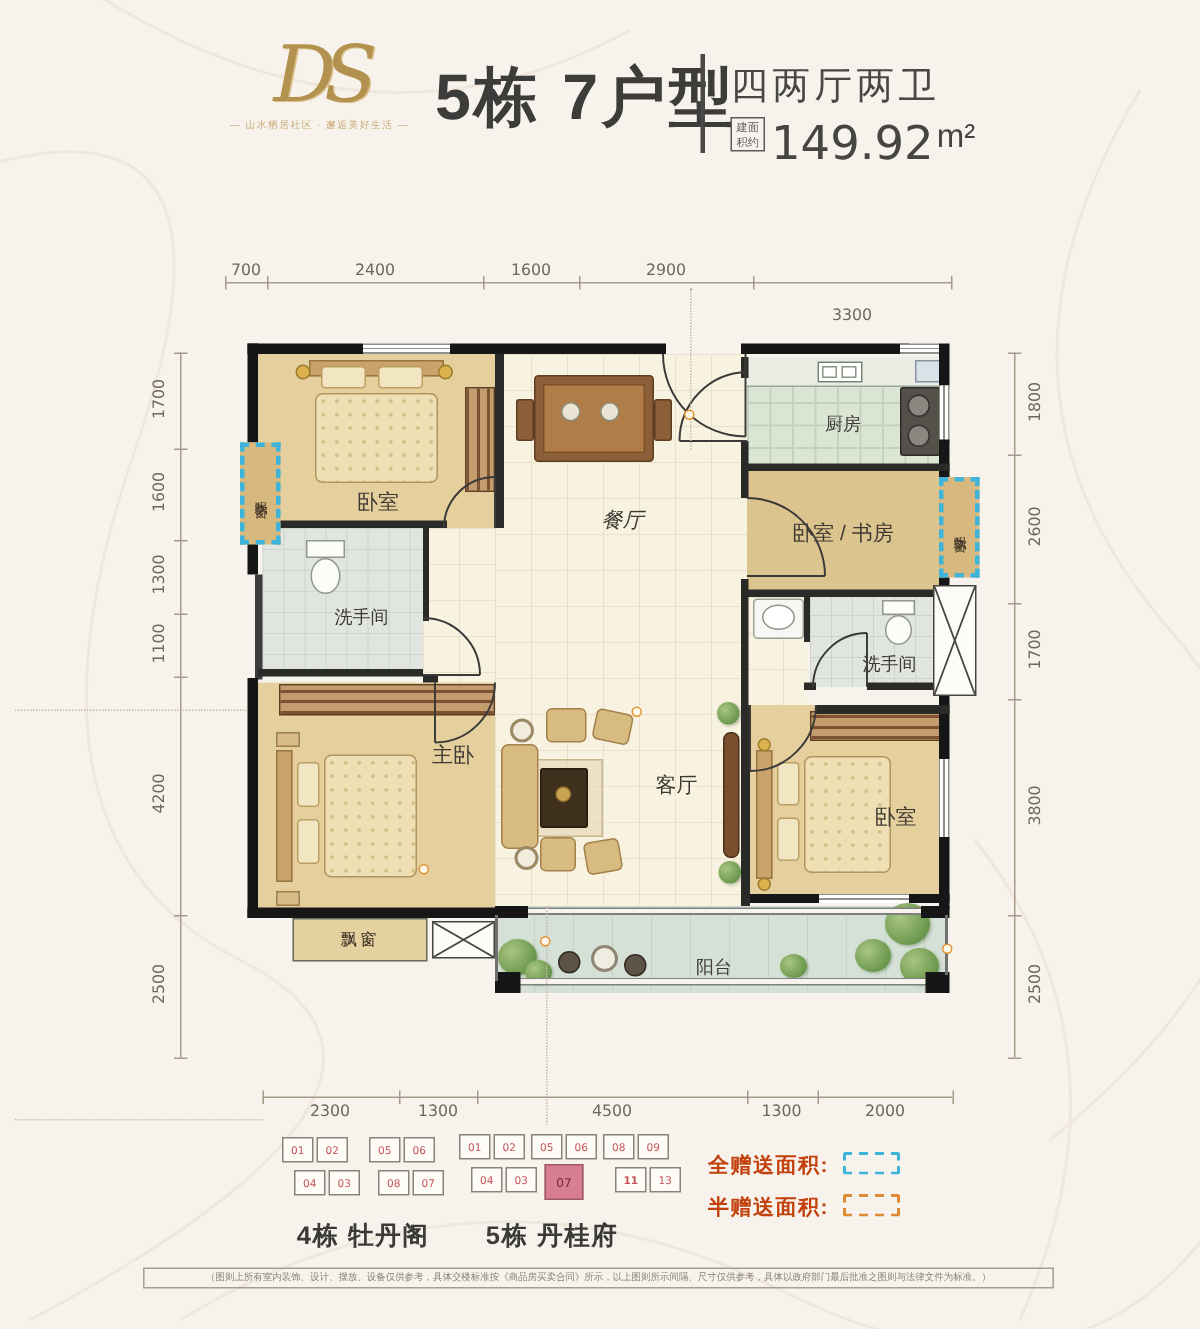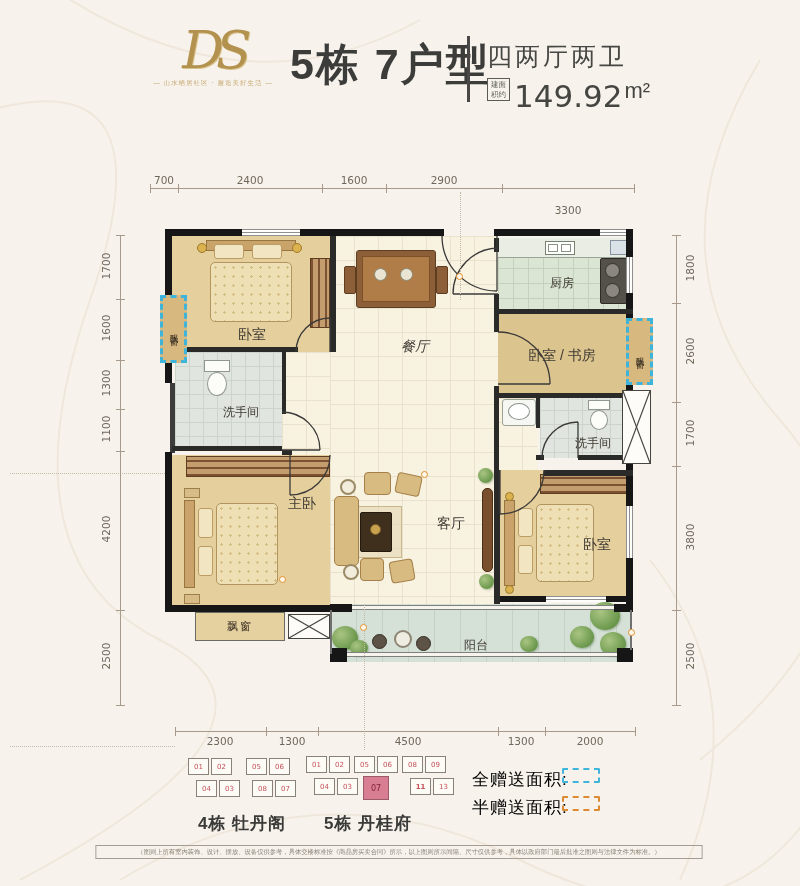--- a/index.html
+++ b/index.html
@@ -66,21 +66,21 @@
   
   .dline { position:absolute; background:#a89a8b; }
   .tick  { position:absolute; background:#a89a8b; }
   .dim   { position:absolute; font-size:10.5px; color:#6f675c; width:44px; text-align:center; font-family:"DejaVu Sans",sans-serif; }
   .dimv  { position:absolute; font-size:10.5px; color:#6f675c; width:36px; text-align:center; transform:rotate(-90deg); font-family:"DejaVu Sans",sans-serif; }
 
   
   .unit { position:absolute; width:21px; height:17px; border:1px solid #8a8178; background:#fdfbf6; color:#c4535a; font-size:7px; display:flex; align-items:center; justify-content:center; font-family:"DejaVu Sans",sans-serif; }
   .unit.hl { width:26px; height:24px; background:#d77e92; color:#7e2433; border-color:#9c5a68; font-size:8px; }
   .bldg-label { position:absolute; width:160px; text-align:center; font-size:17px; font-weight:bold; color:#3a3a38; letter-spacing:1px; }
-  .legend-label { position:absolute; font-size:17px; font-weight:normal; color:#000000; letter-spacing:1px; }
+  .legend-label { position:absolute; font-size:14px; font-weight:bold; color:#c2410c; letter-spacing:1px; }
   .legend-box { position:absolute; width:38px; height:15px; border-radius:2px; }
   .lb-cyan { border:2.5px dashed #3fb4da; }
   .lb-orange { border:2.5px dashed #dd8a33; }
   .disclaimer { position:absolute; left:86px; top:845px; width:626px; height:14px; border:1px solid #a59d93; color:#8a8277; font-size:6.5px; line-height:12px; text-align:center; white-space:nowrap; overflow:hidden; transform:scaleX(.97); }
   svg.overlay { position:absolute; left:0; top:0; pointer-events:none; }
 </style>
 </head>
 <body>
 
 <div class="page">

